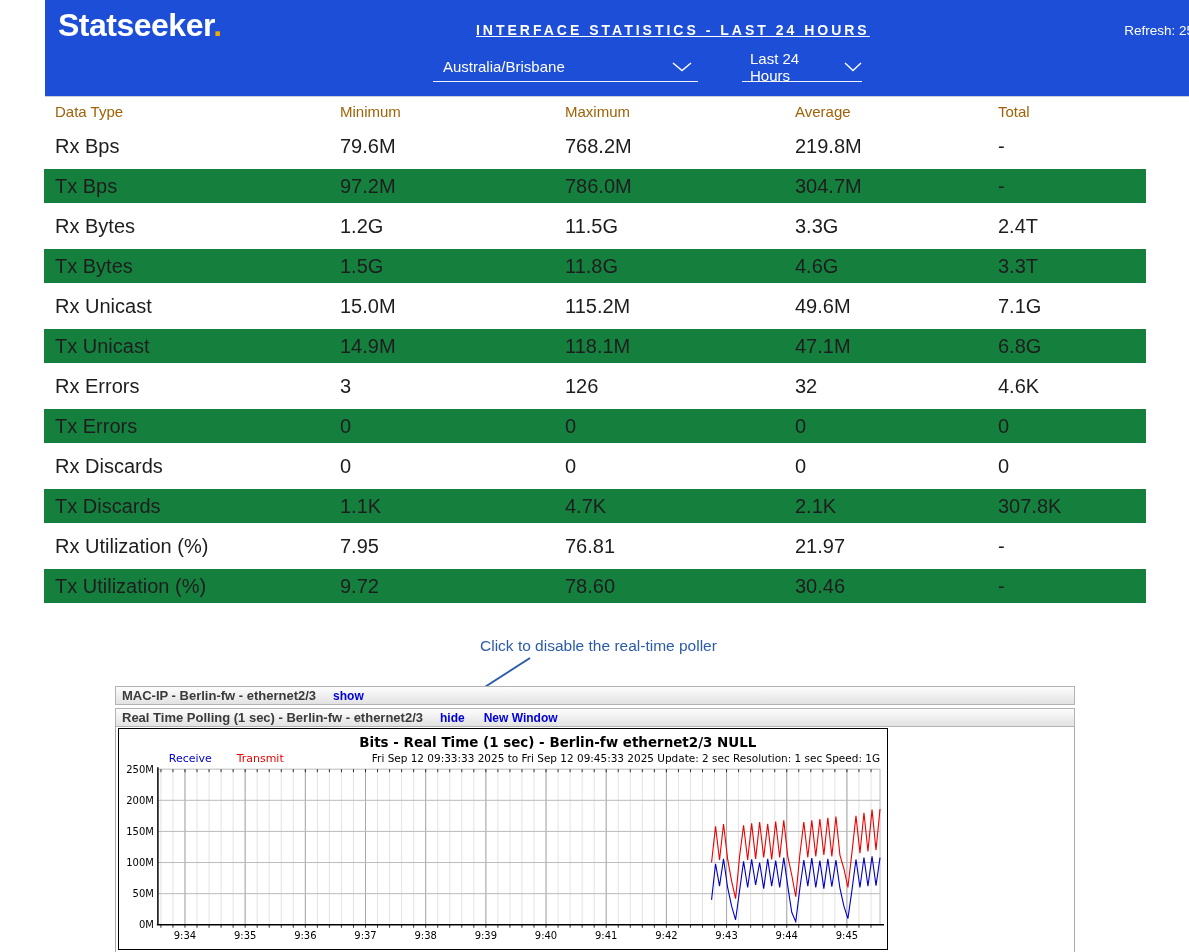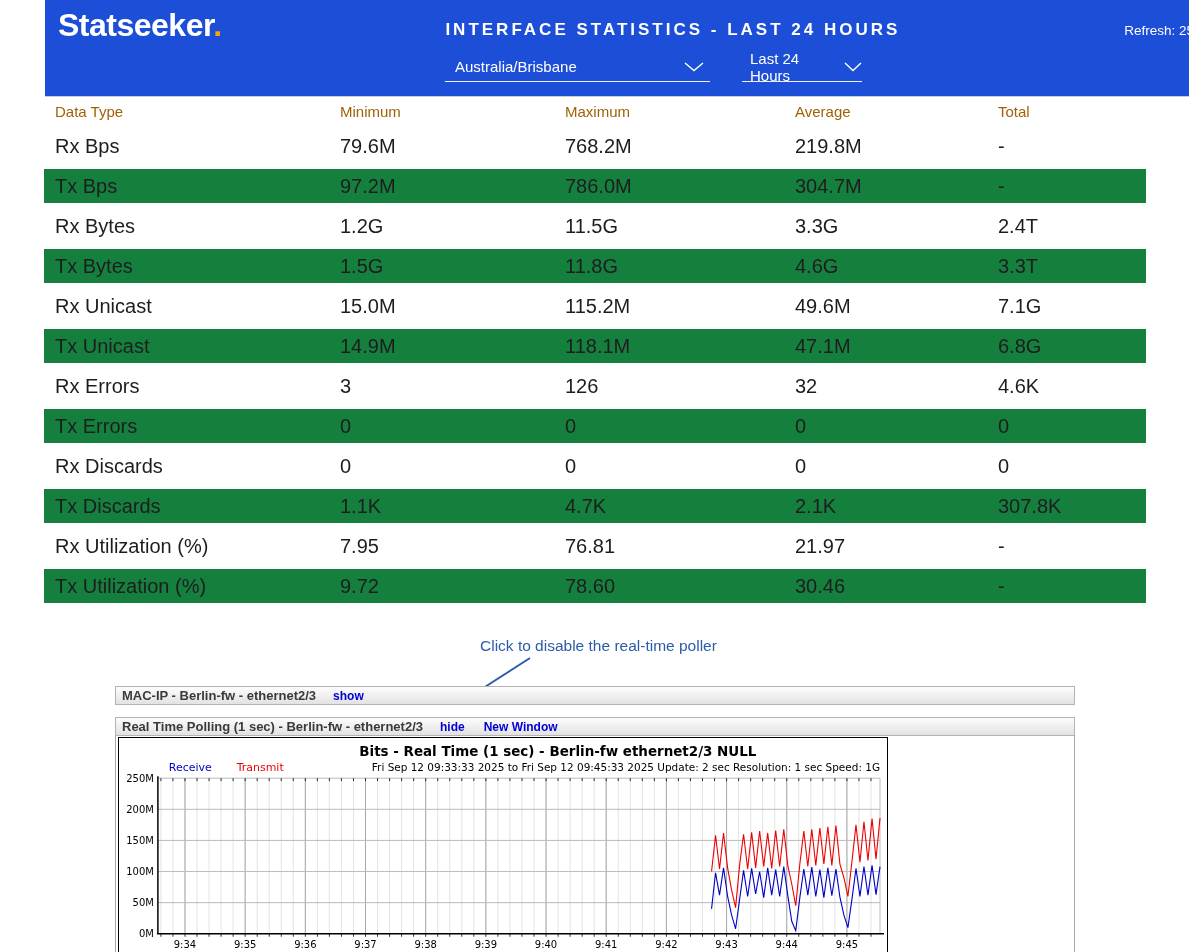--- a/index.html
+++ b/index.html
@@ -8,29 +8,29 @@
   .app { position:relative; width:1189px; height:952px; }
 
   
   .topbar { position:absolute; left:0; top:0; width:1189px; height:97px;
     background:#1d4ed8; border-bottom:1px solid #c9ced6;margin-left:45px; }
   .topbar-row1 { position:absolute; left:0; top:0; width:100%; height:50px;
     display:flex; align-items:center; }
   .logo { margin-left:13px; font-size:32px; font-weight:bold; color:#fff;
     letter-spacing:-0.5px; white-space:nowrap; }
   .logo .dot { color:#F2A900; }
-  .page-title { flex:1; text-align:center; color:#fff; font-size:17px;
-    font-weight:bold; letter-spacing:3px; padding-top:10px; }
+  .page-title { flex:1; text-align:center; color:#fff; font-size:14px;
+    font-weight:bold; letter-spacing:3px; padding-top:10px;text-decoration:underline; }
   .refresh { display:flex; align-items:center; gap:7px; margin-right:12px;
     color:#fff; font-size:13.5px; padding-top:10px; white-space:nowrap; }
   .gear-btn { display:flex; align-items:center; cursor:pointer; }
 
   .dropdown { position:absolute; display:flex; align-items:center; height:30px;
     border-bottom:1.5px solid #eef1f4; color:#fff; font-size:15px; cursor:pointer; }
-  .dd-tz { left:400px; top:52px; width:265px; justify-content:space-between; padding:0 6px 0 10px; }
+  .dd-tz { left:388px; top:52px; width:265px; justify-content:space-between; padding:0 6px 0 10px; }
   .dd-range { left:697px; top:52px; width:120px; gap:10px; padding-left:8px; }
   .chev { flex:0 0 auto; }
 
   
   .stats-table { position:absolute; left:44px; top:96px; width:1102px; }
   .thead, .trow { display:grid;
     grid-template-columns:296px 225px 230px 203px 1fr; align-items:center; }
   .thead { height:30px; color:#a16207; font-size:15px; }
   .trow { height:40px; color:#1d1d1f; font-size:20px; }
   .trow.alt { background:#15803d; box-shadow:inset 0 3px 0 #fff, inset 0 -3px 0 #fff; }
@@ -38,21 +38,21 @@
 
   
   .note-text { position:absolute; left:480px; top:637px; color:#2B5CA8; font-size:15.5px; }
   .note-arrow { position:absolute; left:445px; top:656px; }
 
   
   .widget { position:absolute; left:115px; top:678px; width:960px; }
   .gbar { height:19px; display:flex; align-items:center;
     background:linear-gradient(#fdfdfd, #e2e2e2); border:1px solid #b3b3b3;
     padding-left:6px; font-size:13px; font-weight:bold; color:#3a3a3a; white-space:nowrap;margin-top:8px; }
-  .gbar + .gbar { margin-top:12px; }
+  .gbar + .gbar { margin-top:3px; }
   .gbar a { color:#0000d6; font-size:12px; text-decoration:none; cursor:pointer;text-align:right; }
   .gbar .lnk1 { margin-left:17px; }
   .gbar .lnk2 { margin-left:19px; }
   .graph-panel { margin-top:0px; position:relative; height:227px; width:960px;
     background:#fff; border:1px solid #a9a9a9; border-top:none; }
   .graph-box { position:absolute; left:2px; top:1px; width:770px; height:222px;
     border:1.5px solid #000; background:#fff; }
   svg text.gtitle { font:bold 13.5px "DejaVu Sans", sans-serif; fill:#000; }
   svg text.gsub   { font:10.5px "DejaVu Sans", sans-serif; fill:#000; }
   svg text.legend { font:11px "DejaVu Sans", sans-serif; }

